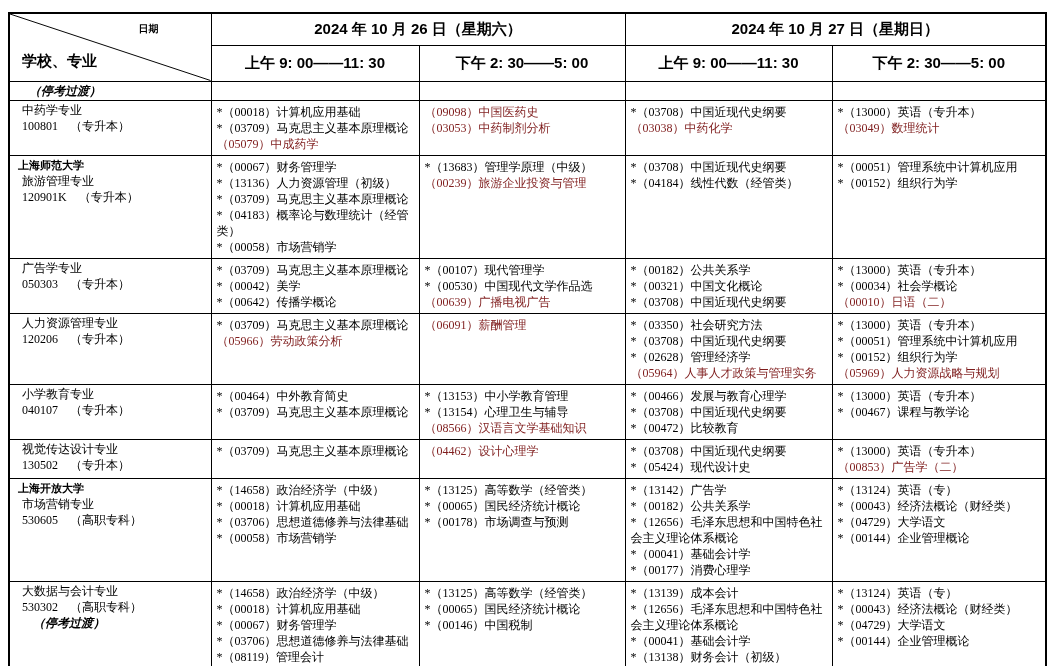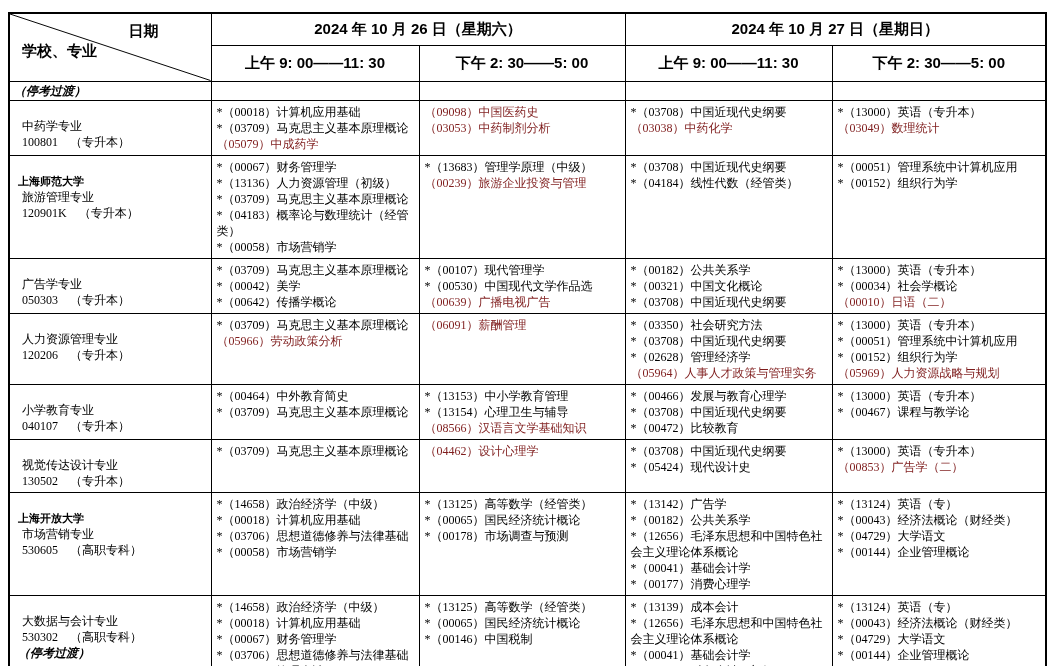--- a/index.html
+++ b/index.html
@@ -9,29 +9,29 @@
   table.timetable{border-collapse:collapse;table-layout:fixed;width:1037px;
        border:2px solid #000;}
   th,td{border:1px solid #000;vertical-align:top;padding:2px 4px;
        overflow:hidden;}
   thead th{font-family:"Liberation Sans","DejaVu Sans",sans-serif;
        font-weight:bold;font-size:15px;text-align:center;vertical-align:middle;
        padding:2px 18px;}
   tr.h1{height:32px;} tr.h2{height:36px;}
   th.corner{position:relative;padding:0;}
   th.corner svg{position:absolute;left:0;top:0;width:100%;height:100%;}
-  .corner-date{position:absolute;top:8px;right:52px;font-size:15px;}
-  .corner-school{position:absolute;bottom:20px;left:12px;font-size:15px;}
+  .corner-date{position:absolute;top:8px;right:52px;font-size:10px;}
+  .corner-school{position:absolute;bottom:10px;left:12px;font-size:15px;}
   td{font-size:12px;line-height:16px;}
-  td.major{padding:17px 4px 3px 8px;}
+  td.major{padding:1px 4px 3px 8px;}
   .mline{padding-left:4px;}
   .mline.b{padding-left:0;font-family:"Liberation Sans","DejaVu Sans",sans-serif;
        font-weight:bold;font-size:11px;}
   .mline.sp{font-family:"Liberation Sans","DejaVu Sans",sans-serif;
-       font-weight:bold;font-style:italic;padding-left:0;}
+       font-weight:bold;font-style:italic;padding-left:0;margin-left:15px;}
   tr.transition td{height:16px;padding:1px 4px;}
   .course{white-space:normal;}
   .course.red{color:#7f1d1d;}
   td.session{padding:3px 3px 3px 5px;}
 </style>
 </head>
 <body>
 
 <div class="sheet">
   <table class="timetable">

